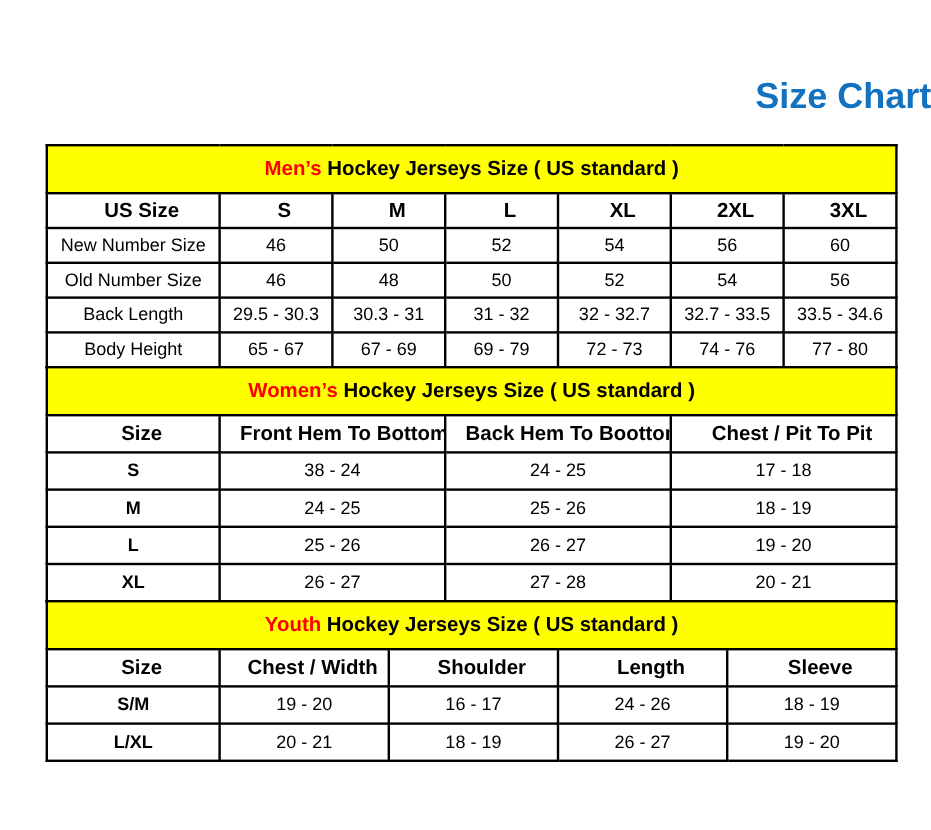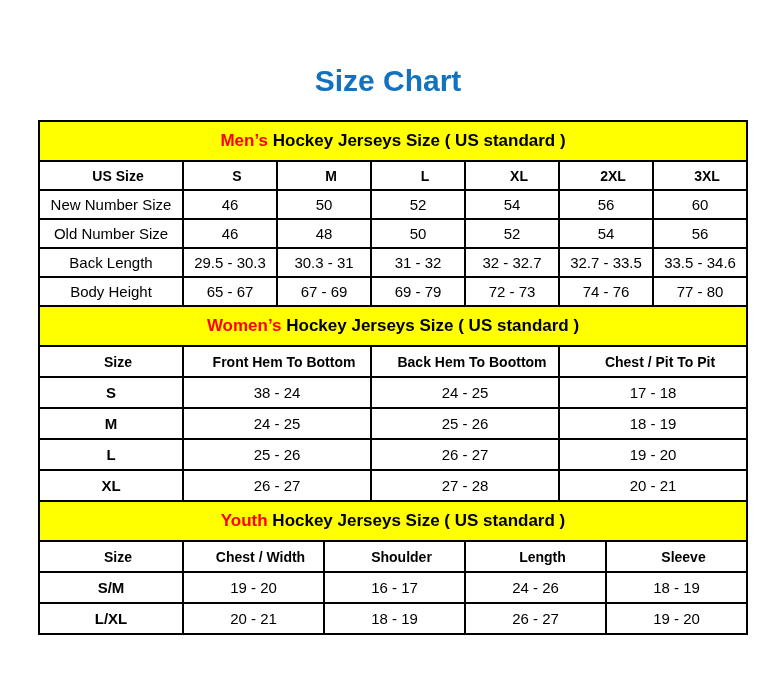--- a/index.html
+++ b/index.html
@@ -13,21 +13,21 @@
     color: #000000;
   }
   .page {
     width: 776px;
     height: 692px;
     position: relative;
   }
   .title {
     margin: 0;
     padding-top: 64px;
-    text-align: center;
+    text-align: right;
     font-size: 30px;
     line-height: 34px;
     font-weight: bold;
     color: #1272C0;
     letter-spacing: 0px;
   }
   .tables-wrap {
     position: absolute;
     left: 38px;
     top: 120px;
@@ -48,21 +48,21 @@
     white-space: nowrap;
   }
   tr.band th {
     background: #FFFF00;
     height: 38px;
     font-size: 17px;
     font-weight: bold;
   }
   tr.band .hl { color: #FF0000; }
   tr.cols th {
-    font-size: 14px;
+    font-size: 17px;
     font-weight: bold;
     padding-left: 16px;
   }
   td { font-size: 15px; font-weight: normal; }
   .t-mens tr.cols th, .t-mens td { height: 27px; }
   .t-womens tr.cols th, .t-womens td,
   .t-youth tr.cols th, .t-youth td { height: 29px; }
   td.lbl-bold { font-weight: bold; }
   .wavy {
     text-decoration-style: wavy;

